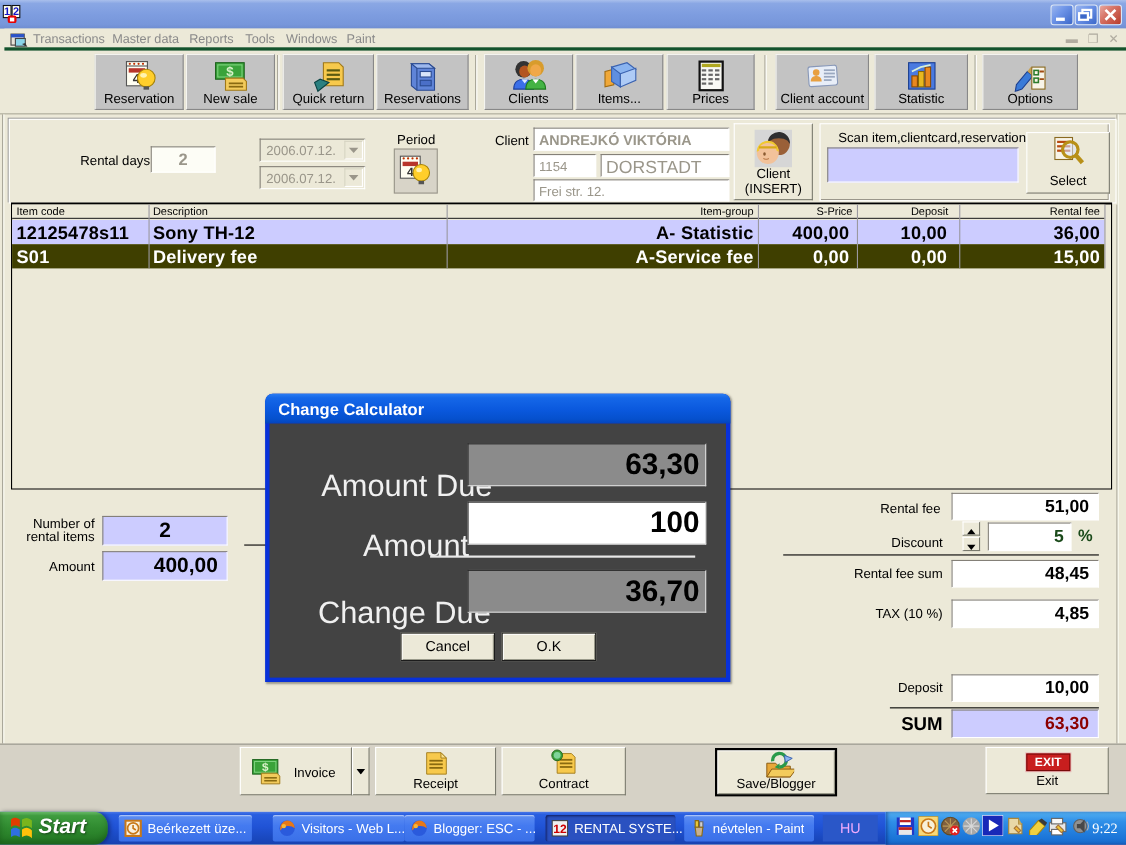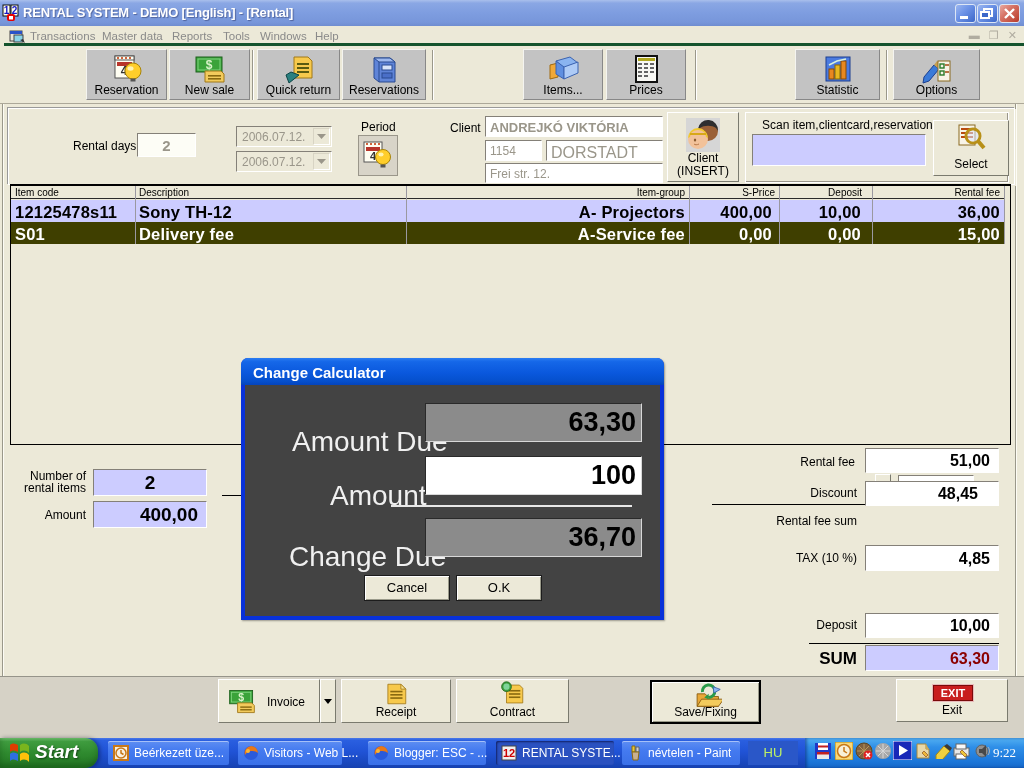--- a/index.html
+++ b/index.html
@@ -103,21 +103,20 @@
 
 <div id="titlebar" class="abs">
   <svg class="abs" style="left:2px;top:3px" width="18" height="19" viewBox="0 0 18 19">
     <rect x="1" y="2" width="7" height="11" fill="#fffff0" stroke="#111"></rect>
     <rect x="9" y="2" width="7" height="11" fill="#fffff0" stroke="#111"></rect>
     <text x="4.5" y="11" font-size="10" font-weight="bold" fill="#1515c8" text-anchor="middle">1</text>
     <text x="12.5" y="11" font-size="10" font-weight="bold" fill="#1515c8" text-anchor="middle">2</text>
     <rect x="5" y="11" width="8" height="7" rx="2" fill="#e80000"></rect>
     <rect x="7" y="13" width="4" height="3.5" fill="#fff"></rect>
   </svg>
-  <div id="titletext" class="abs">RENTAL SYSTEM - DEMO [English] - [Rental]</div>
   <div class="tbtn abs" style="right:48px">
       <svg width="17" height="13">
         <rect x="3" y="9" width="8" height="3" fill="#fff"></rect>
       </svg>
     </div>
   <div class="tbtn abs" style="right:26px">
       <svg width="17" height="13">
         <rect x="5" y="2" width="8" height="7" fill="none" stroke="#fff" stroke-width="2"></rect>
         <rect x="2" y="5" width="8" height="6" fill="#3b67c9" stroke="#fff" stroke-width="2"></rect>
       </svg>
@@ -134,21 +133,21 @@
     <rect x="1" y="3" width="12" height="10" fill="#e8e4d8" stroke="#444"></rect>
     <rect x="1" y="3" width="12" height="3" fill="#2a52c8"></rect>
     <rect x="5" y="7" width="9" height="7" fill="#8ad4e8" stroke="#444"></rect>
     <path d="M11 12 l5 3 l-2 -4 z" fill="#333"></path>
   </svg>
   <span class="menuitem" style="left:26px">Transactions</span>
   <span class="menuitem" style="left:98px">Master data</span>
   <span class="menuitem" style="left:168px">Reports</span>
   <span class="menuitem" style="left:219px">Tools</span>
   <span class="menuitem" style="left:256px">Windows</span>
-  <span class="menuitem" style="left:311px">Help</span>
+  <span class="menuitem" style="left:311px">Paint</span>
   <span style="position:absolute;right:8px;top:3px;color:#b0aca0;font-size:11px;letter-spacing:3px">▬ ❐ ✕</span>
 </div>
 
 <div id="toolbar" class="abs">
   <div class="toolbtn" style="left:86px;width:81px">
     <svg width="36" height="34" viewBox="0 0 36 34">
       <rect x="6" y="3" width="19" height="22" fill="#fffef2" stroke="#555"></rect>
       <rect x="6" y="3" width="19" height="4" fill="#fffef2" stroke="#555"></rect>
       <circle cx="9" cy="5" r="1" fill="#c03000"></circle>
         <circle cx="13" cy="5" r="1" fill="#c03000"></circle>
@@ -185,20 +184,33 @@
   </div>
   <div class="toolbtn" style="left:342px;width:84px">
     <svg width="36" height="34" viewBox="0 0 36 34">
       <path d="M8 5 h16 l5 4 v20 h-16 l-5 -4 z" fill="#5f84d8" stroke="#2a4a90"></path>
       <path d="M8 5 h16 l5 4 h-16 z" fill="#9db8ee" stroke="#2a4a90"></path>
       <path d="M13 9 v20" stroke="#2a4a90"></path>
       <rect x="16" y="12" width="10" height="5" fill="#d8e4fa" stroke="#2a4a90"></rect>
       <rect x="16" y="20" width="10" height="5" fill="#4a6fc8" stroke="#2a4a90"></rect>
     </svg>
     <div class="lbl">Reservations</div>
+  </div>
+  <div class="toolbtn" style="left:440px;width:81px">
+    <svg width="38" height="34" viewBox="0 0 38 34">
+      <circle cx="14" cy="10" r="7.5" fill="#333"></circle>
+      <ellipse cx="15" cy="12" rx="5" ry="5.5" fill="#b35420"></ellipse>
+      <path d="M5 28 c0 -7 5 -9 9 -9 c4 0 9 2 9 9 z" fill="#3b6fe8" stroke="#1c3f9a"></path>
+      <path d="M12 19 l3 4 l3 -4 z" fill="#dce8ff"></path>
+      <circle cx="25" cy="9" r="7.5" fill="#d89c2c"></circle>
+      <ellipse cx="25" cy="11" rx="5" ry="5.5" fill="#f0a848"></ellipse>
+      <path d="M16 28 c0 -7 5 -9 9 -9 c4 0 9 2 9 9 z" fill="#44b344" stroke="#1c7a1c"></path>
+      <path d="M22 19 l3 4 l3 -4 z" fill="#fff"></path>
+    </svg>
+    <div class="lbl">Clients</div>
   </div>
   <div class="toolbtn" style="left:523px;width:80px">
     <svg width="38" height="34" viewBox="0 0 38 34">
       <path d="M6 12 l8 -2 v14 l-8 2 z" fill="#f0a838" stroke="#a06a10"></path>
       <path d="M12 8 l14 -4 l8 6 l-14 5 z" fill="#8ab4f0" stroke="#3a62b0"></path>
       <path d="M12 8 l8 6 v12 l-8 -5 z" fill="#5f8fe0" stroke="#3a62b0"></path>
       <path d="M20 14 l14 -5 v11 l-14 6 z" fill="#aecbf6" stroke="#3a62b0"></path>
     </svg>
     <div class="lbl">Items...</div>
   </div>
@@ -215,20 +227,32 @@
           <rect x="21" y="14" width="4" height="2"></rect>
         <rect x="9" y="18" width="4" height="2"></rect>
           <rect x="15" y="18" width="4" height="2"></rect>
           <rect x="21" y="18" width="4" height="2"></rect>
         <rect x="9" y="22" width="4" height="2"></rect>
           <rect x="15" y="22" width="4" height="2"></rect>
       </g>
     </svg>
     <div class="lbl">Prices</div>
   </div>
+  <div class="toolbtn" style="left:705px;width:85px">
+    <svg width="38" height="34" viewBox="0 0 38 34">
+      <rect x="6" y="7" width="26" height="18" rx="2" fill="#e8eef8" stroke="#8898b8" transform="rotate(-4 19 16)"></rect>
+      <circle cx="13" cy="13" r="3" fill="#e8a040"></circle>
+      <path d="M8 21 c0 -4 3 -5 5 -5 c2 0 5 1 5 5 z" fill="#e8a040"></path>
+      <rect x="20" y="10" width="10" height="1.6" fill="#9aa8c0"></rect>
+        <rect x="20" y="13" width="10" height="1.6" fill="#9aa8c0"></rect>
+        <rect x="20" y="16" width="10" height="1.6" fill="#9aa8c0"></rect>
+        <rect x="20" y="19" width="7" height="1.6" fill="#9aa8c0"></rect>
+    </svg>
+    <div class="lbl">Client account</div>
+  </div>
   <div class="toolbtn" style="left:795px;width:85px">
     <svg width="34" height="34" viewBox="0 0 34 34">
       <rect x="5" y="4" width="24" height="24" fill="#4a7ae0" stroke="#1c3f90"></rect>
       <rect x="8" y="16" width="5" height="10" fill="#e88820" stroke="#8a4a00"></rect>
       <rect x="14" y="12" width="5" height="14" fill="#e8b820" stroke="#8a6a00"></rect>
       <rect x="20" y="8" width="5" height="18" fill="#e88820" stroke="#8a4a00"></rect>
       <path d="M8 12 l8 -4 l9 -2" stroke="#d8f0d8" stroke-width="1.6" fill="none"></path>
     </svg>
     <div class="lbl">Statistic</div>
   </div>
@@ -343,21 +367,21 @@
     <span class="gh" style="left:4px">Item code</span>
     <span class="gh" style="left:128px">Description</span>
     <span class="gh" style="right:319px">Item-group</span>
     <span class="gh" style="right:229px">S-Price</span>
     <span class="gh" style="right:142px">Deposit</span>
     <span class="gh" style="right:4px">Rental fee</span>
   </div>
   <div class="grow" style="top:14px;background:#ccccff;color:#000">
     <span class="gcell" style="left:4px">12125478s11</span>
     <span class="gcell" style="left:128px">Sony TH-12</span>
-    <span class="gcell" style="right:319px">A- Projectors</span>
+    <span class="gcell" style="right:319px">A- Statistic</span>
     <span class="gcell" style="right:232px">400,00</span>
     <span class="gcell" style="right:143px">10,00</span>
     <span class="gcell" style="right:4px">36,00</span>
   </div>
   <div class="grow" style="top:36px;background:#3f3f00;color:#fff">
     <span class="gcell" style="left:4px">S01</span>
     <span class="gcell" style="left:128px">Delivery fee</span>
     <span class="gcell" style="right:319px">A-Service fee</span>
     <span class="gcell" style="right:232px">0,00</span>
     <span class="gcell" style="right:143px">0,00</span>
@@ -383,21 +407,21 @@
       <path d="M0 5 h8 l-4 -5 z" fill="#000"></path>
     </svg></div>
 <div class="bbtn" style="left:875px;top:488px;width:16px;height:13px"><svg width="8" height="5" style="margin-top:-4px">
       <path d="M0 0 h8 l-4 5 z" fill="#000"></path>
     </svg></div>
 <div class="rlabel" style="left:707px;top:486px;width:150px">Discount</div>
 <div class="winp" style="left:898px;top:475px;width:76px;height:26px;color:#1a4a1a;padding:4px 6px 0 0">5</div>
 <div style="position:absolute;left:980px;top:479px;font-weight:bold;font-size:15px;color:#1a4a1a">%</div>
 <div class="hline" style="left:712px;top:504px;width:287px"></div>
 <div class="rlabel" style="left:707px;top:514px;width:150px">Rental fee sum</div>
-<div class="winp" style="left:865px;top:481px;width:134px;height:25px;padding:3px 20px 0 0">48,45</div>
+<div class="winp" style="left:865px;top:509px;width:134px;height:25px;padding:3px 8px 0 0">48,45</div>
 <div class="rlabel" style="left:707px;top:551px;width:150px">TAX (10 %)</div>
 <div class="winp" style="left:865px;top:545px;width:134px;height:26px;padding:4px 8px 0 0">4,85</div>
 <div class="rlabel" style="left:707px;top:618px;width:150px">Deposit</div>
 <div class="winp" style="left:865px;top:613px;width:134px;height:25px;padding:3px 8px 0 0">10,00</div>
 <div class="hline" style="left:809px;top:643px;width:190px"></div>
 <div class="rlabel" style="left:707px;top:649px;width:150px;font-weight:bold;font-size:17px">SUM</div>
 <div class="winp" style="left:865px;top:645px;width:134px;height:26px;background:#ccccff;color:#8b0000;padding:4px 8px 0 0">63,30</div>
 
 <div class="abs" style="left:0;top:676px;width:1024px;height:62px;background:#d6d2c6;border-top:1px solid #96948a"></div>
 <div class="bbtn" style="left:218px;top:679px;width:102px;height:44px">
@@ -436,21 +460,21 @@
   <div style="position:absolute;bottom:3px;width:100%">Contract</div>
 </div>
 <div class="bbtn" style="left:650px;top:680px;width:111px;height:44px;border:2px solid #000;box-shadow:inset 1px 1px 0 #fff, inset -1px -1px 0 #9a9a8a">
   <svg width="32" height="27" viewBox="0 0 36 30" style="margin-top:1px">
     <path d="M8 12 h9 l3 3 h12 v11 h-24 z" fill="#e8a838" stroke="#8a5a10"></path>
     <path d="M8 26 l5 -8 h25 l-6 8 z" fill="#f3cb5c" stroke="#8a5a10"></path>
     <path d="M14 10 a7 7 0 1 1 7 6" fill="none" stroke="#2a9a4a" stroke-width="3.4"></path>
     <path d="M21 12 l0 6 l-5 -2 z" fill="#2a9a4a"></path>
     <path d="M26 4 l8 3 l-7 4 z" fill="#8ab4f0" stroke="#3a62b0"></path>
   </svg>
-  <div style="position:absolute;bottom:3px;width:100%">Save/Fixing</div>
+  <div style="position:absolute;bottom:3px;width:100%">Save/Blogger</div>
 </div>
 <div class="bbtn" style="left:896px;top:679px;width:112px;height:43px">
   <div style="position:absolute;left:36px;top:5px;width:40px;height:16px;background:#c81e1e;border:1px solid #7a0a0a;box-shadow:0 0 0 1px #e8baba;color:#fff;font-weight:bold;font-size:11px;line-height:14px">EXIT</div>
   <div style="position:absolute;bottom:4px;width:100%">Exit</div>
 </div>
 
 <div id="dialog" class="abs">
   <div id="dlgtitle">
       <span style="position:absolute;left:12px;top:6px">Change Calculator</span>
     </div>
@@ -484,21 +508,21 @@
     </svg>
   </div>
   <div class="task" style="left:108px;width:121px">
     <svg class="ticon" width="16" height="16">
         <rect x="1" y="1" width="14" height="14" fill="#f8f0e0" stroke="#c87818" stroke-width="2"></rect>
         <circle cx="8" cy="8" r="5" fill="none" stroke="#c87818" stroke-width="1.5"></circle>
         <path d="M8 5 v3 l2.5 1.5" stroke="#c87818" stroke-width="1.5" fill="none"></path>
       </svg>
     <span class="ttxt">Beérkezett üze...</span>
   </div>
-  <div class="task" style="left:238px;width:104px">
+  <div class="task" style="left:248px;width:120px">
     <svg class="ticon" width="16" height="16">
         <circle cx="8" cy="8" r="7" fill="#2a5adc"></circle>
         <path d="M8 1 a7 7 0 0 1 7 7 a9 9 0 0 0 -7 -2 a8 8 0 0 0 -6 4 a7 7 0 0 1 6 -9" fill="#e87818"></path>
         <circle cx="5" cy="6" r="2" fill="#f8b838"></circle>
       </svg>
     <span class="ttxt">Visitors - Web L...</span>
   </div>
   <div class="task" style="left:368px;width:118px">
     <svg class="ticon" width="16" height="16">
         <circle cx="8" cy="8" r="7" fill="#2a5adc"></circle>
@@ -515,21 +539,21 @@
     <span class="ttxt">RENTAL SYSTE...</span>
   </div>
   <div class="task" style="left:622px;width:118px">
     <svg class="ticon" width="16" height="16">
         <path d="M5 1 h3 v6 h-3 z" fill="#e8c838" stroke="#8a6a10"></path>
         <path d="M9 2 h3 v5 h-3 z" fill="#d0d0d0" stroke="#666"></path>
         <path d="M5 7 h7 l-1 8 h-5 z" fill="#c8b090" stroke="#8a6a10"></path>
       </svg>
     <span class="ttxt">névtelen - Paint</span>
   </div>
-  <div class="abs" style="left:748px;top:3px;width:50px;height:24px;background:#2a57c8;color:#bef264;font-size:13px;text-align:center;line-height:24px">HU</div>
+  <div class="abs" style="left:748px;top:3px;width:50px;height:24px;background:#2a57c8;color:#f0abfc;font-size:13px;text-align:center;line-height:24px">HU</div>
   <div id="tray">
     <svg class="abs" style="left:10px;top:5px" width="17" height="17">
         <rect width="16" height="16" fill="#2038c8"></rect>
         <rect x="3" y="0" width="10" height="7" fill="#fff"></rect>
         <rect x="3" y="2.5" width="10" height="2" fill="#c02020"></rect>
         <rect x="2" y="9" width="12" height="7" fill="#e8e8e8"></rect>
         <rect x="2" y="9" width="12" height="2.5" fill="#c02020"></rect>
       </svg>
     <svg class="abs" style="left:30px;top:4px" width="18" height="18">
         <rect width="18" height="18" fill="#f8d878" stroke="#b8860b"></rect>

